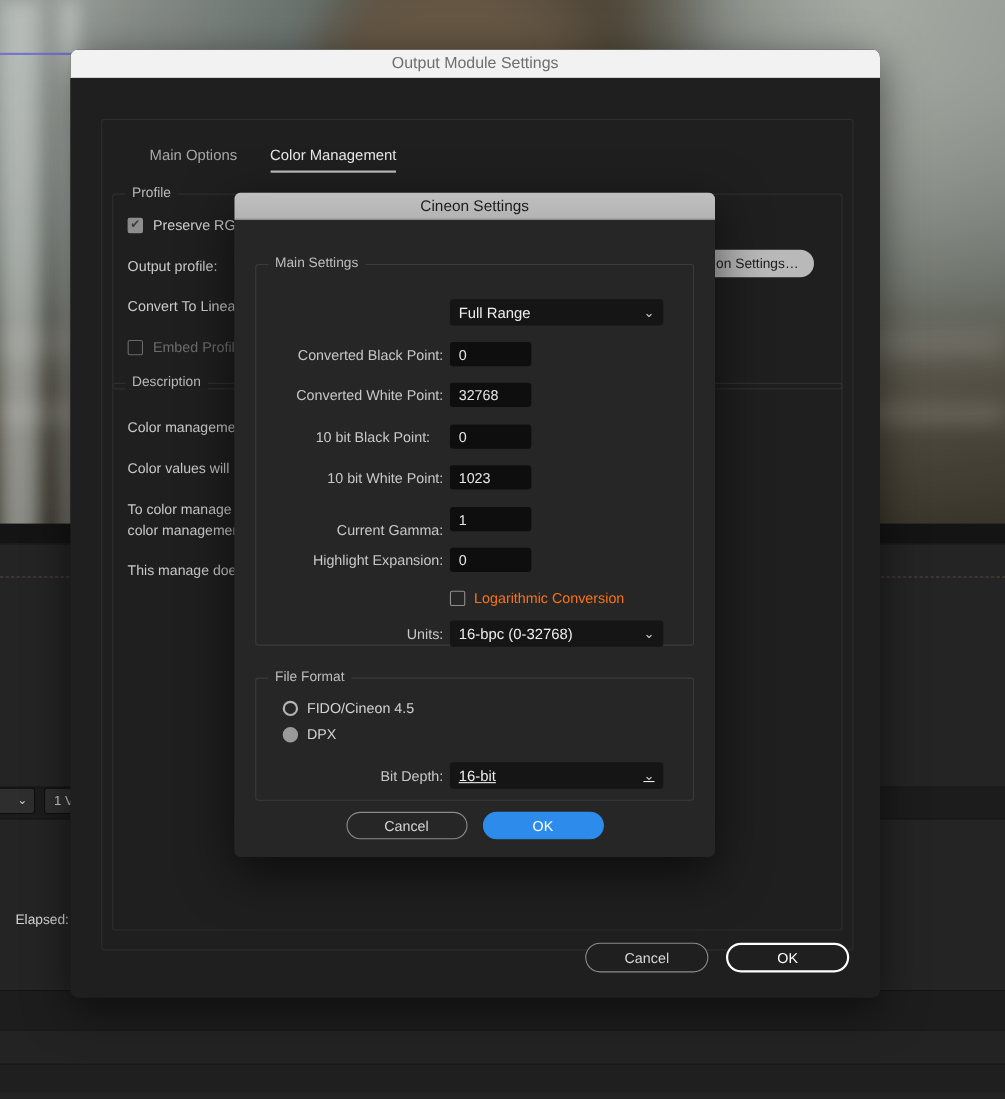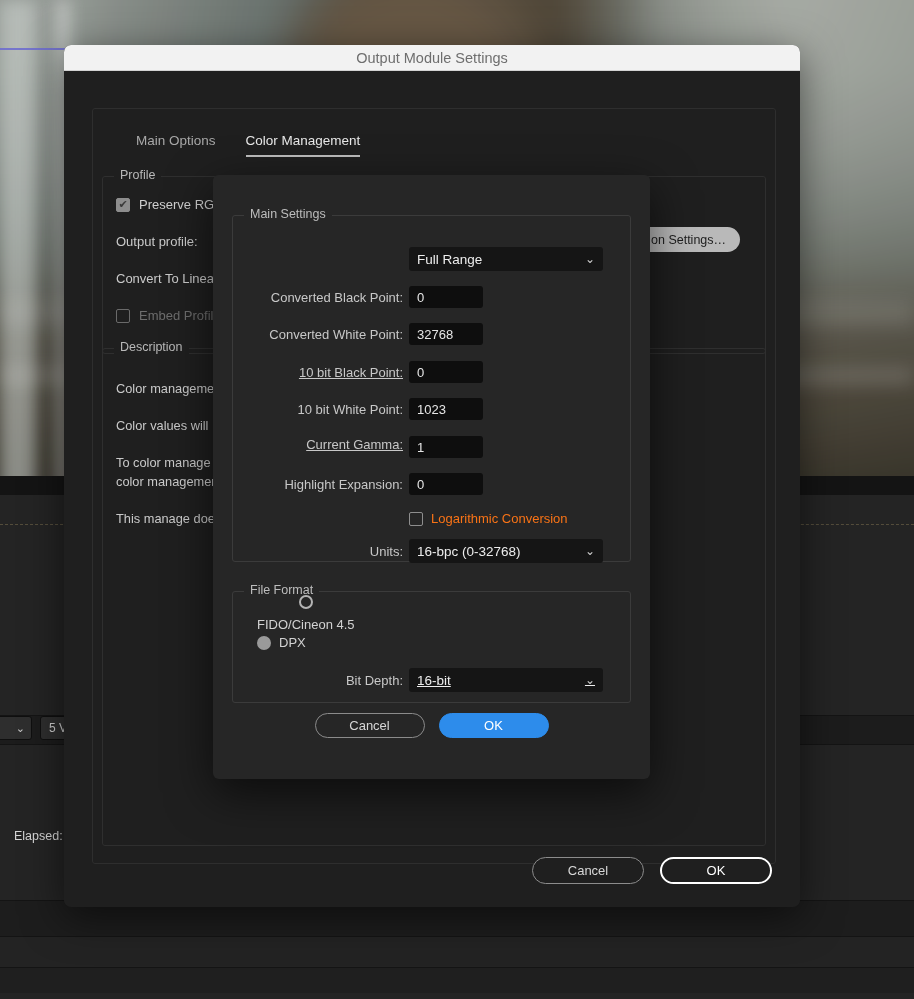--- a/index.html
+++ b/index.html
@@ -349,21 +349,21 @@
       <div class="band" style="top:443px;height:30px;background:#232323;"></div>
       <div class="band" style="top:473px;height:1px;background:#141414;"></div>
       <div class="band" style="top:474px;height:25px;background:#1f1f1f;"></div>
     </div>
 
     <div class="mini-dd" style="left:-48px;top:716px;width:80px;">
       <span class="txt"></span>
       <span class="chev">⌄</span>
     </div>
     <div class="mini-dd" style="left:40px;top:716px;width:62px;">
-      <span class="txt">5 V</span>
+      <span class="txt">1 V</span>
     </div>
 
     <div class="elapsed-label" style="left:14px;top:829px;">Elapsed:</div>
   </div>
 
   <div class="oms">
 
     <div class="oms-titlebar">
       <span>Output Module Settings</span>
     </div>
@@ -408,67 +408,70 @@
 
       <div class="oms-footer">
         <div class="btn-pill">Cancel</div>
         <div class="btn-pill focus">OK</div>
       </div>
     </div>
   </div>
 
   <div class="cineon">
 
+    <div class="cineon-titlebar">
+      <span>Cineon Settings</span>
+    </div>
 
     <div class="cineon-body">
 
       <div class="c-group" style="left:19px;top:40px;width:399px;height:347px;">
         <span class="c-group-title">Main Settings</span>
       </div>
 
       <div class="c-label" style="left:140px;top:77px;width:190px;">Preset:</div>
       <div class="c-select" style="left:196px;top:72px;width:194px;">
         <span class="sv">Full Range</span>
         <span class="chev">⌄</span>
       </div>
 
       <div class="c-label" style="left:30px;top:115px;width:160px;">Converted Black Point:</div>
       <input class="c-input" style="left: 196px; top: 111px; width: 74px;" value="0">
 
       <div class="c-label" style="left:30px;top:152px;width:160px;">Converted White Point:</div>
       <input class="c-input" style="left: 196px; top: 148px; width: 74px;" value="32768">
 
-      <div class="c-label" style="left:30px;top:190px;width:160px;text-decoration:underline;">10 bit Black Point:</div>
+      <div class="c-label" style="left:18px;top:190px;width:160px;">10 bit Black Point:</div>
       <input class="c-input" style="left: 196px; top: 186px; width: 74px;" value="0">
 
       <div class="c-label" style="left:30px;top:227px;width:160px;">10 bit White Point:</div>
       <input class="c-input" style="left: 196px; top: 223px; width: 74px;" value="1023">
 
-      <div class="c-label" style="left:30px;top:262px;width:160px;text-decoration:underline;">Current Gamma:</div>
+      <div class="c-label" style="left:30px;top:274px;width:160px;">Current Gamma:</div>
       <input class="c-input" style="left: 196px; top: 261px; width: 74px;" value="1">
 
       <div class="c-label" style="left:30px;top:302px;width:160px;">Highlight Expansion:</div>
       <input class="c-input" style="left: 196px; top: 298px; width: 74px;" value="0">
 
       <div class="c-chk-row" style="left:196px;top:336px;">
         <span class="c-chk"></span>
         <span class="c-chk-label">Logarithmic Conversion</span>
       </div>
 
       <div class="c-label" style="left:90px;top:369px;width:100px;">Units:</div>
       <div class="c-select" style="left:196px;top:364px;width:194px;">
         <span class="sv">16-bpc (0-32768)</span>
         <span class="chev">⌄</span>
       </div>
 
       <div class="c-group" style="left:19px;top:416px;width:399px;height:112px;">
         <span class="c-group-title">File Format</span>
       </div>
 
-      <div class="radio-row" style="left:44px;top:420px;flex-direction:column;">
+      <div class="radio-row" style="left:44px;top:436px;">
         <span class="radio"></span>
         <span class="radio-label">FIDO/Cineon 4.5</span>
       </div>
 
       <div class="radio-row" style="left:44px;top:460px;">
         <span class="radio selected"></span>
         <span class="radio-label">DPX</span>
       </div>
 
       <div class="c-label" style="left:110px;top:498px;width:80px;">Bit Depth:</div>

